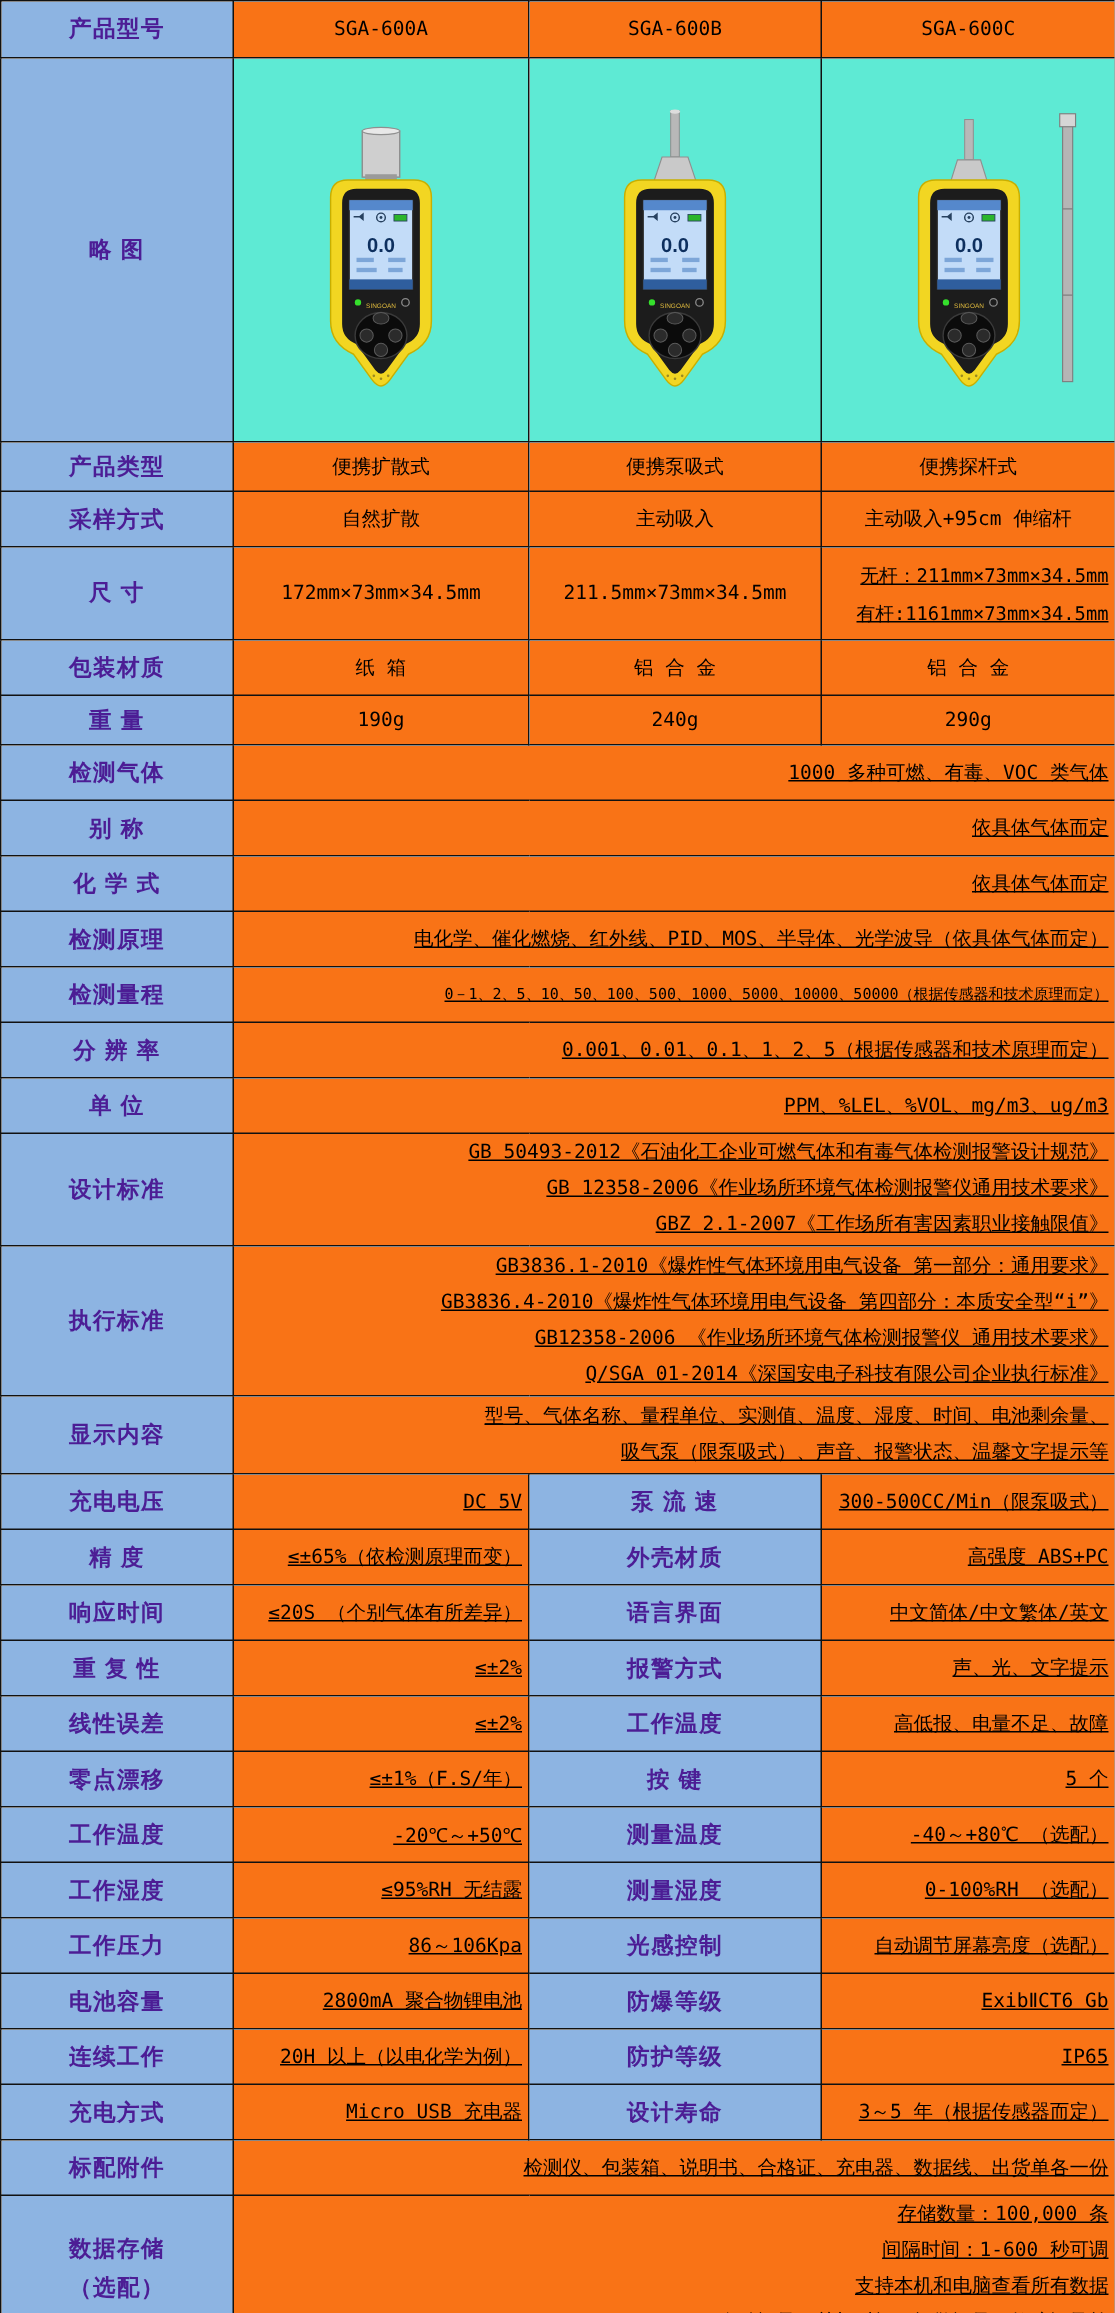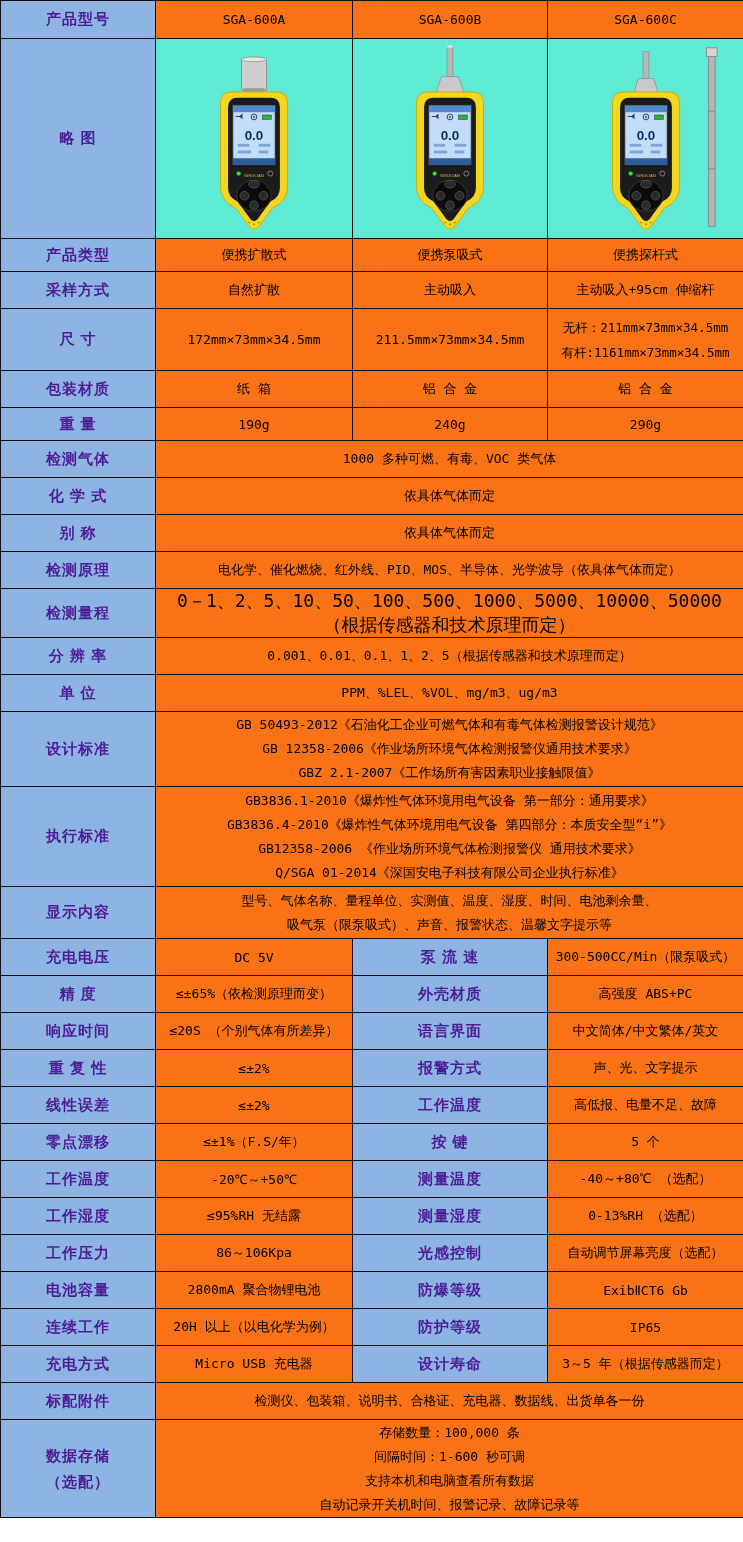--- a/index.html
+++ b/index.html
@@ -3,25 +3,25 @@
 <meta charset="utf-8">
 <style>
   html,body{margin:0;padding:0;background:#ffffff;}
   body{width:743px;font-family:"Liberation Sans",sans-serif;}
   table.spec{border-collapse:collapse;table-layout:fixed;width:743px;}
   table.spec td{border:1.5px solid #111111;overflow:hidden;padding:0 4px;vertical-align:middle;}
   td.lbl{background:#8DB4E2;font-weight:bold;text-align:center;font-size:15px;color:#4c1d95;letter-spacing:1px;}
   td.val{background:#f97316;font-size:13px;color:#000;
          font-family:"DejaVu Sans Mono","Liberation Mono",monospace;}
   td.c{text-align:center;}
-  td.l{text-align:center;padding-left:12px;padding-right:8px;}
+  td.l{text-align:right;padding-left:12px;padding-right:8px;text-decoration:underline;}
   td.img-cell{background:#5eead4;text-align:center;vertical-align:middle;padding:0;}
   .line{line-height:24px;}
   .dimline{line-height:25px;font-size:12.5px;}
-  tr.h38{height:38px;} tr.h200{height:200px;} tr.h33{height:33px;} tr.h37{height:37px;}
+  tr.h38{height:38px;} tr.h200{height:256px;} tr.h33{height:33px;} tr.h37{height:37px;}
   tr.h62{height:62px;} tr.h75{height:75px;} tr.h100{height:100px;} tr.h52{height:52px;} tr.h98{height:98px;}
   svg.device{width:186px;height:192px;display:block;margin:4px auto 2px auto;}
   .stor-lbl div{line-height:26px;}
 </style>
 </head>
 <body>
 
 <svg width="0" height="0" style="position:absolute">
   <defs>
     <symbol id="dev-body" viewBox="0 0 190 200">
@@ -143,34 +143,34 @@
     <td class="val c">190g</td>
     <td class="val c">240g</td>
     <td class="val c">290g</td>
   </tr>
 
   <tr class="h37">
     <td class="lbl">检测气体</td>
     <td class="val l" colspan="3">1000 多种可燃、有毒、VOC 类气体</td>
   </tr>
   <tr class="h37">
+    <td class="lbl">别   称</td>
+    <td class="val l" colspan="3">依具体气体而定</td>
+  </tr>
+  <tr class="h37">
     <td class="lbl">化 学 式</td>
     <td class="val l" colspan="3">依具体气体而定</td>
   </tr>
   <tr class="h37">
-    <td class="lbl">别   称</td>
-    <td class="val l" colspan="3">依具体气体而定</td>
-  </tr>
-  <tr class="h37">
     <td class="lbl">检测原理</td>
     <td class="val l" colspan="3">电化学、催化燃烧、红外线、PID、MOS、半导体、光学波导（依具体气体而定）</td>
   </tr>
   <tr class="h37">
     <td class="lbl">检测量程</td>
-    <td class="val l" colspan="3" style="font-size:18px">0－1、2、5、10、50、100、500、1000、5000、10000、50000（根据传感器和技术原理而定）</td>
+    <td class="val l" colspan="3" style="font-size:10px">0－1、2、5、10、50、100、500、1000、5000、10000、50000（根据传感器和技术原理而定）</td>
   </tr>
   <tr class="h37">
     <td class="lbl">分 辨 率</td>
     <td class="val l" colspan="3">0.001、0.01、0.1、1、2、5（根据传感器和技术原理而定）</td>
   </tr>
   <tr class="h37">
     <td class="lbl">单   位</td>
     <td class="val l" colspan="3">PPM、%LEL、%VOL、mg/m3、ug/m3</td>
   </tr>
 
@@ -240,21 +240,21 @@
   <tr class="h37">
     <td class="lbl">工作温度</td>
     <td class="val l">-20℃～+50℃</td>
     <td class="lbl">测量温度</td>
     <td class="val l">-40～+80℃ （选配）</td>
   </tr>
   <tr class="h37">
     <td class="lbl">工作湿度</td>
     <td class="val l">≤95%RH 无结露</td>
     <td class="lbl">测量湿度</td>
-    <td class="val l">0-13%RH （选配）</td>
+    <td class="val l">0-100%RH （选配）</td>
   </tr>
   <tr class="h37">
     <td class="lbl">工作压力</td>
     <td class="val l">86～106Kpa</td>
     <td class="lbl">光感控制</td>
     <td class="val l">自动调节屏幕亮度（选配）</td>
   </tr>
   <tr class="h37">
     <td class="lbl">电池容量</td>
     <td class="val l">2800mA 聚合物锂电池</td>

